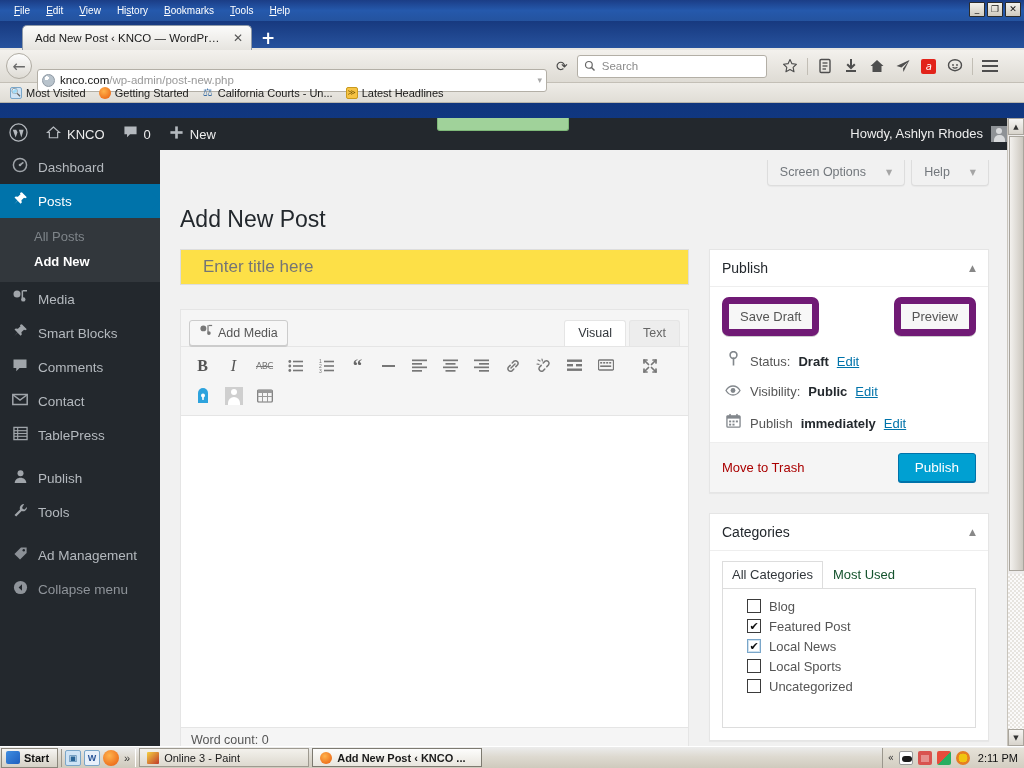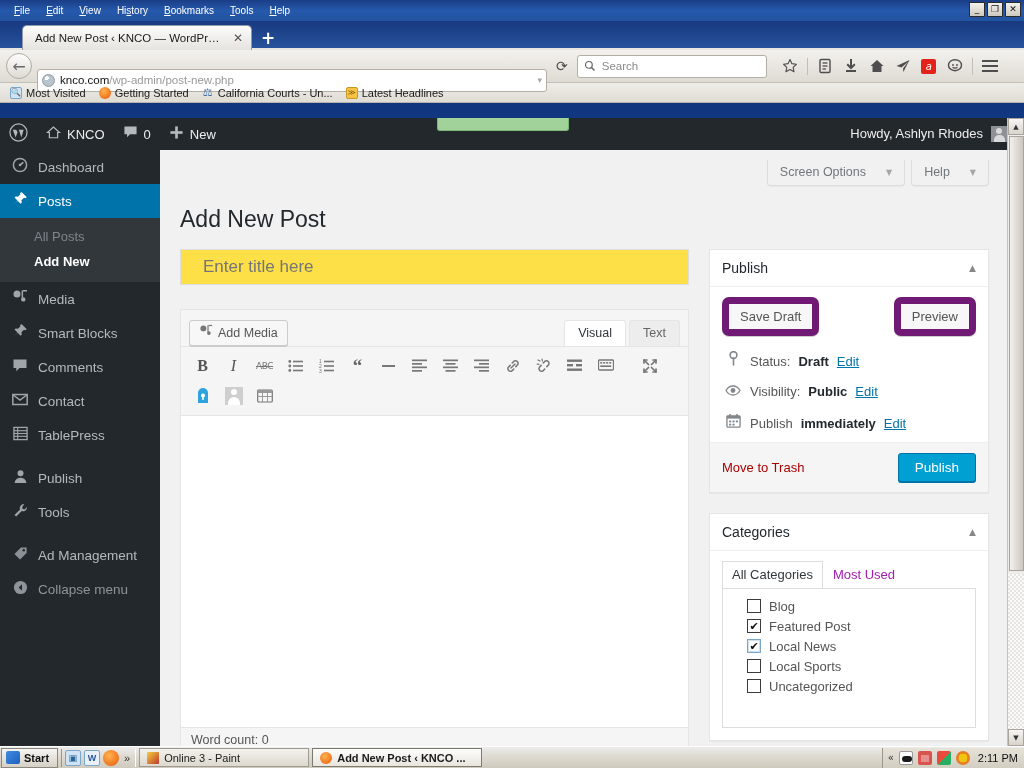--- a/index.html
+++ b/index.html
@@ -294,21 +294,21 @@
   }
   #trash-link { color: #a00; text-decoration: none; font-size: 13px; cursor: pointer; }
   #publish-btn {
     background: #00a0d2; border: 1px solid #0073aa; color: #fff;
     padding: 6px 16px; border-radius: 3px; font-size: 13.5px; cursor: pointer;
     box-shadow: 0 1px 0 #0073aa; font-family: "Liberation Sans", sans-serif;
   }
 
   #cat-tabs { display: flex; border-bottom: 1px solid #ddd; margin-bottom: -1px; }
   .cattab {
-    padding: 5px 9px 6px; font-size: 13px; cursor: pointer; color: #a21caf;
+    padding: 5px 9px 6px; font-size: 13px; cursor: pointer; color: #14532d;
     border: 1px solid transparent; border-bottom: none;
   }
   .cattab.active {
     background: #fff; color: #32373c; border-color: #ddd;
   }
   #cat-list {
     border: 1px solid #ddd; background: #fff; padding: 8px 10px 10px;
     height: 140px; overflow: hidden;
   }
   .catrow { display: flex; align-items: center; gap: 8px; padding: 2px 0 3px 14px; font-size: 13px; color: #555; }

